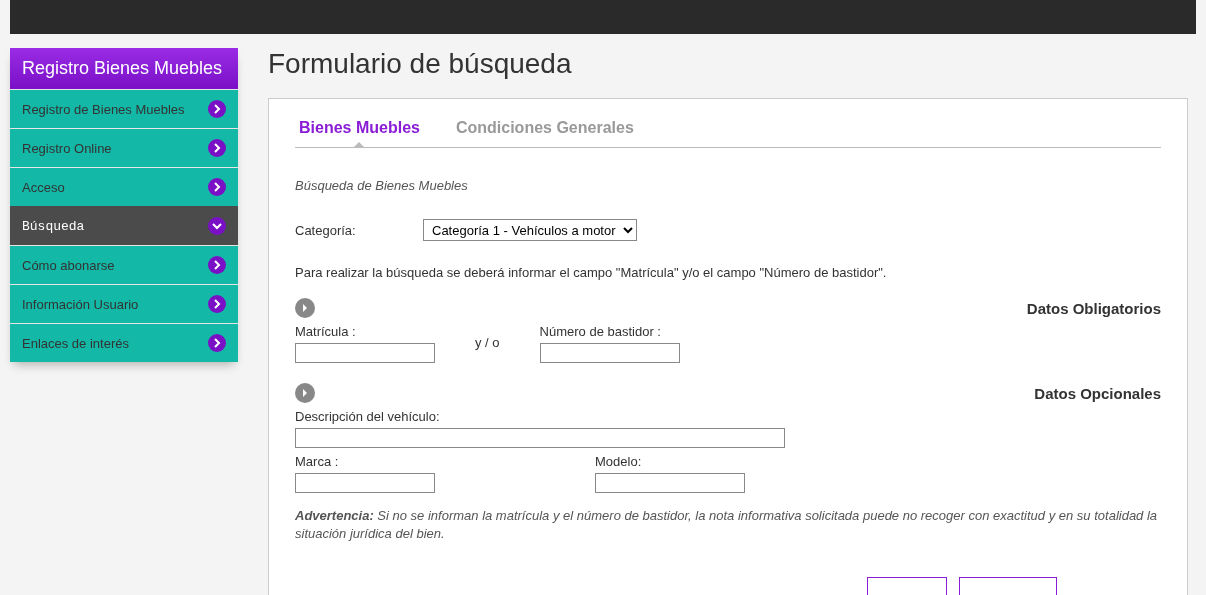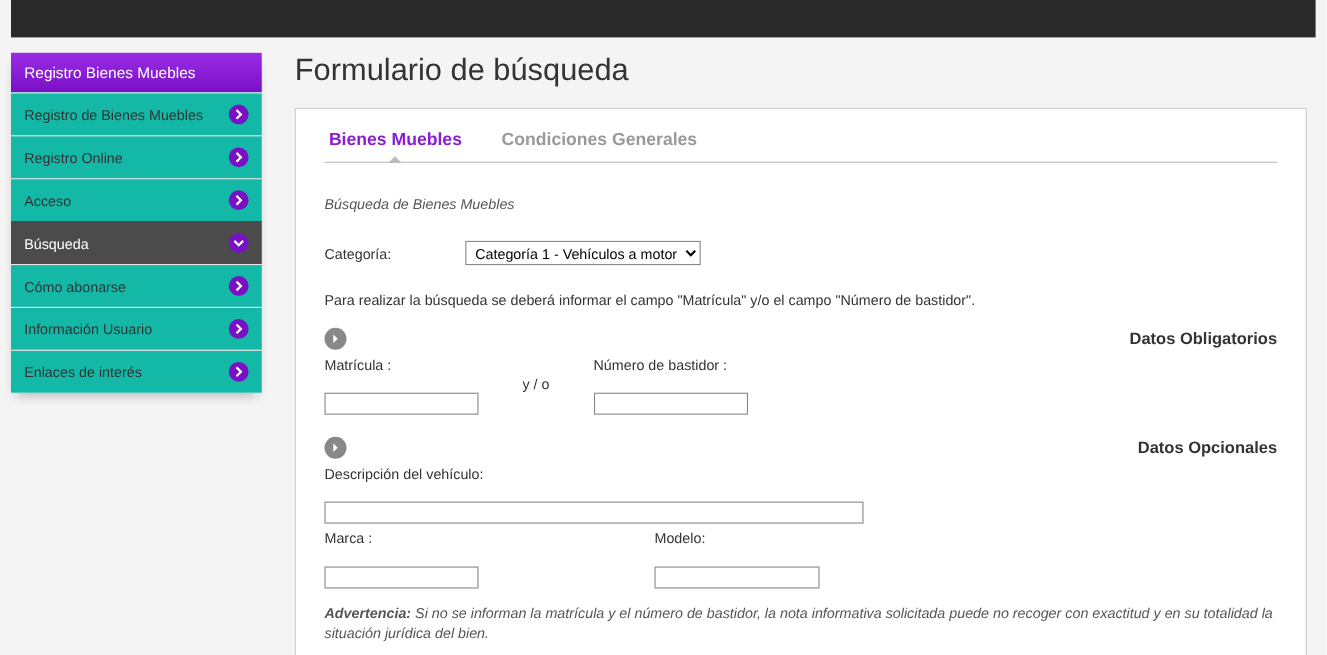--- a/index.html
+++ b/index.html
@@ -25,37 +25,38 @@
     width: 228px;
     flex-shrink: 0;
     background: #fff;
     box-shadow: 0 6px 10px -4px rgba(0,0,0,0.3);
   }
   .sidebar-header {
     background: #8a1cd6;
     background: linear-gradient(#9a2be6, #7a10c6);
     color: #fff;
     padding: 10px 12px;
-    font-size: 14px;
+    font-size: 18px;
   }
   .sidebar-item {
     display: flex;
     align-items: center;
     justify-content: space-between;
     padding: 10px 12px;
     border-top: 1px solid #e5e5e5;
     cursor: pointer;
     background: #14b8a6;
     color: #333;
     font-size: 13px;
   }
   .sidebar-item.active {
     background: #4b4b4b;
     color: #fff;
     border-top-color: #4b4b4b;
+    font-family: Liberation Mono, monospace;
   }
   .arrow-circle {
     width: 18px; height: 18px;
     border-radius: 50%;
     background: #7a10c6;
     display: flex;
     align-items: center;
     justify-content: center;
     flex-shrink: 0;
   }
@@ -153,21 +154,21 @@
   }
   .field-group {
     display: flex;
     align-items: flex-end;
     gap: 30px;
     margin-bottom: 20px;
   }
   .field {
     display: flex;
     flex-direction: column;
-    gap: 18px;
+    gap: 4px;
   }
   .field label { font-size: 13px; color: #333; }
   input[type="text"] {
     border: 1px solid #888;
     background: #fff;
     height: 20px;
     padding: 1px 4px;
     font-size: 13px;
   }
   .w140 { width: 140px; }

